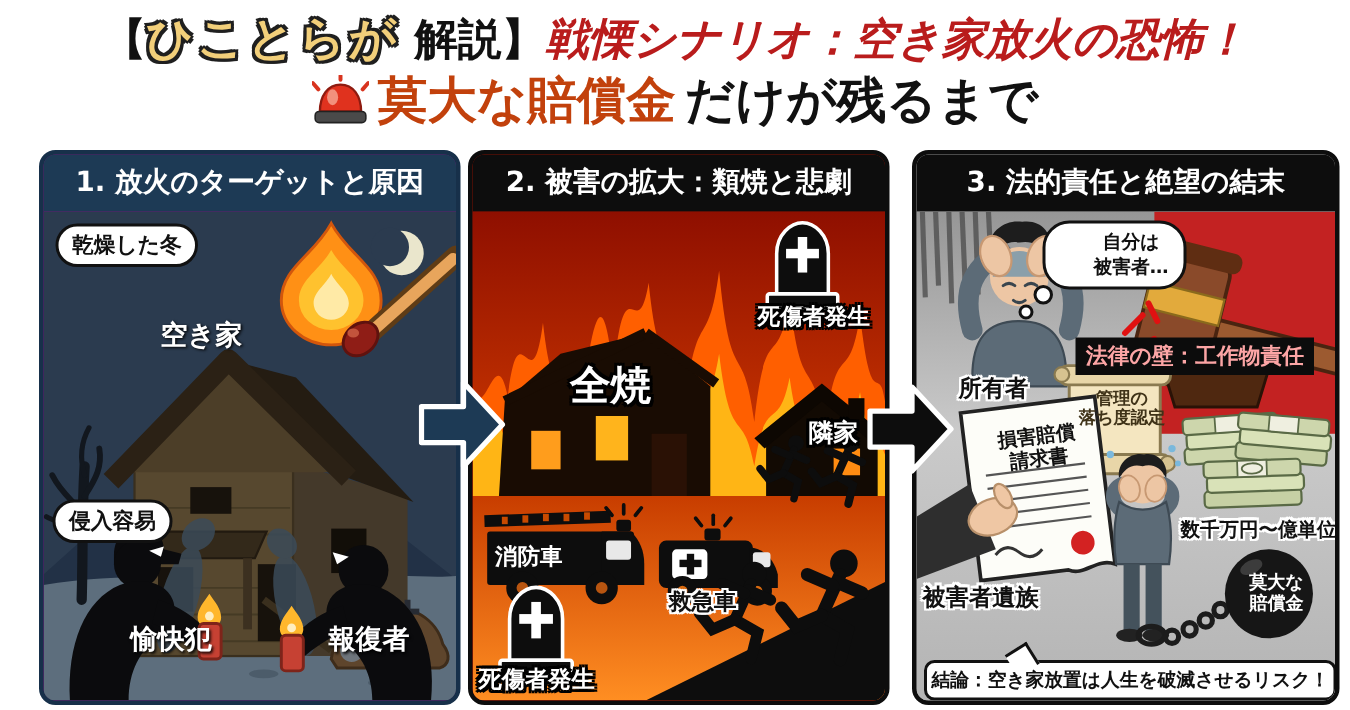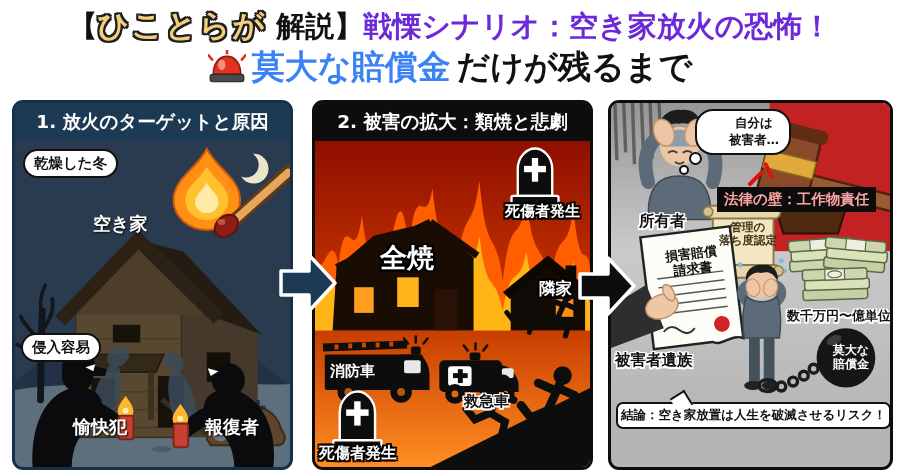--- a/index.html
+++ b/index.html
@@ -4,26 +4,26 @@
 <style>
   html,body{margin:0;padding:0;background:#fff;}
   #stage{position:relative;width:900px;height:473px;background:#fff;overflow:hidden;
          font-family:"DejaVu Sans","Liberation Sans",sans-serif;}
   
   .hline{position:absolute;left:0;width:900px;text-align:center;font-weight:bold;white-space:nowrap;}
   #hline1{top:5px;font-size:29px;color:#111;}
   #hline1 .brand{color:#f2cf7a;font-size:31px;letter-spacing:2px;
     text-shadow:-2px -2px 0 #1f1f1f,2px -2px 0 #1f1f1f,-2px 2px 0 #1f1f1f,2px 2px 0 #1f1f1f,
                 -2px 0 0 #1f1f1f,2px 0 0 #1f1f1f,0 -2px 0 #1f1f1f,0 2px 0 #1f1f1f;text-align:center;}
-  #hline1 .red{color:#6d28d9;}
+  #hline1 .red{color:#b91c1c;font-style:italic;}
   #hline2{top:45px;font-size:33px;color:#111;display:flex;align-items:center;justify-content:center;gap:6px;}
-  #hline2 .red{color:#3b82f6;}
+  #hline2 .red{color:#c2410c;}
   
   .panel{position:absolute;top:100px;height:370px;border-radius:11px;overflow:hidden;box-sizing:border-box;z-index:10;}
-  #panel1{left:12px;width:281px;border:3px solid #17304a;background:#701a75;}
+  #panel1{left:26px;width:281px;border:3px solid #17304a;background:#701a75;}
   #panel2{left:312px;width:281px;border:3px solid #0d0d0d;background:#a41300;}
   #panel3{left:608px;width:285px;border:3px solid #0d0d0d;background:#b5b5b5;}
   .phead{height:38px;line-height:38px;text-align:center;color:#fff;font-weight:bold;font-size:18.5px;white-space:nowrap;}
   #panel1 .phead{background:#1d3a55;}
   #panel2 .phead{background:#0d0d0d;}
   #panel3 .phead{background:#0d0d0d;}
   .pbody{position:relative;width:100%;height:326px;overflow:hidden;}
   .pbody > svg.scene{position:absolute;left:0;top:0;width:100%;height:100%;}
   
   .lbl{position:absolute;font-weight:bold;line-height:1.15;white-space:nowrap;}
@@ -278,26 +278,27 @@
           <use href="#runner" transform="translate(242,152) scale(0.78)"></use>
           <use href="#runner" transform="translate(170,238) scale(1.1)"></use>
           <use href="#runner" transform="translate(228,230) scale(1.25)"></use>
         </g>
         <use href="#tomb" transform="translate(22,252) scale(0.82)"></use>
       </svg>
       <div class="lbl ob" style="left:190px;top:62px;font-size:15px;">死傷者発生</div>
       <div class="lbl ob" style="left:44px;top:101px;font-size:27px;margin-left:21px;">全焼</div>
       <div class="lbl ob" style="left:224px;top:139px;font-size:16.5px;">隣家</div>
       <div class="lbl" style="left:15px;top:222px;font-size:15px;color:#fff;">消防車</div>
-      <div class="lbl ow" style="left:149px;top:252px;font-size:15px;text-align:right;">救急車</div>
+      <div class="lbl ow" style="left:131px;top:252px;font-size:15px;text-align:right;">救急車</div>
       <div class="lbl ob" style="left:4px;top:304px;font-size:15.5px;">死傷者発生</div>
     </div>
   </div>
 
   <div class="panel" id="panel3">
+    <div class="phead">3. 法的責任と絶望の結末</div>
     <div class="pbody">
       <svg class="scene" viewBox="0 0 285 330" preserveAspectRatio="none">
         <defs>
           <linearGradient id="grayBg" x1="0" y1="0" x2="0" y2="1">
             <stop offset="0" stop-color="#969696"></stop>
               <stop offset="0.45" stop-color="#cacaca"></stop>
               <stop offset="1" stop-color="#b4b4b4"></stop>
           </linearGradient>
         </defs>
         <rect x="0" y="0" width="285" height="330" fill="url(#grayBg)"></rect>

